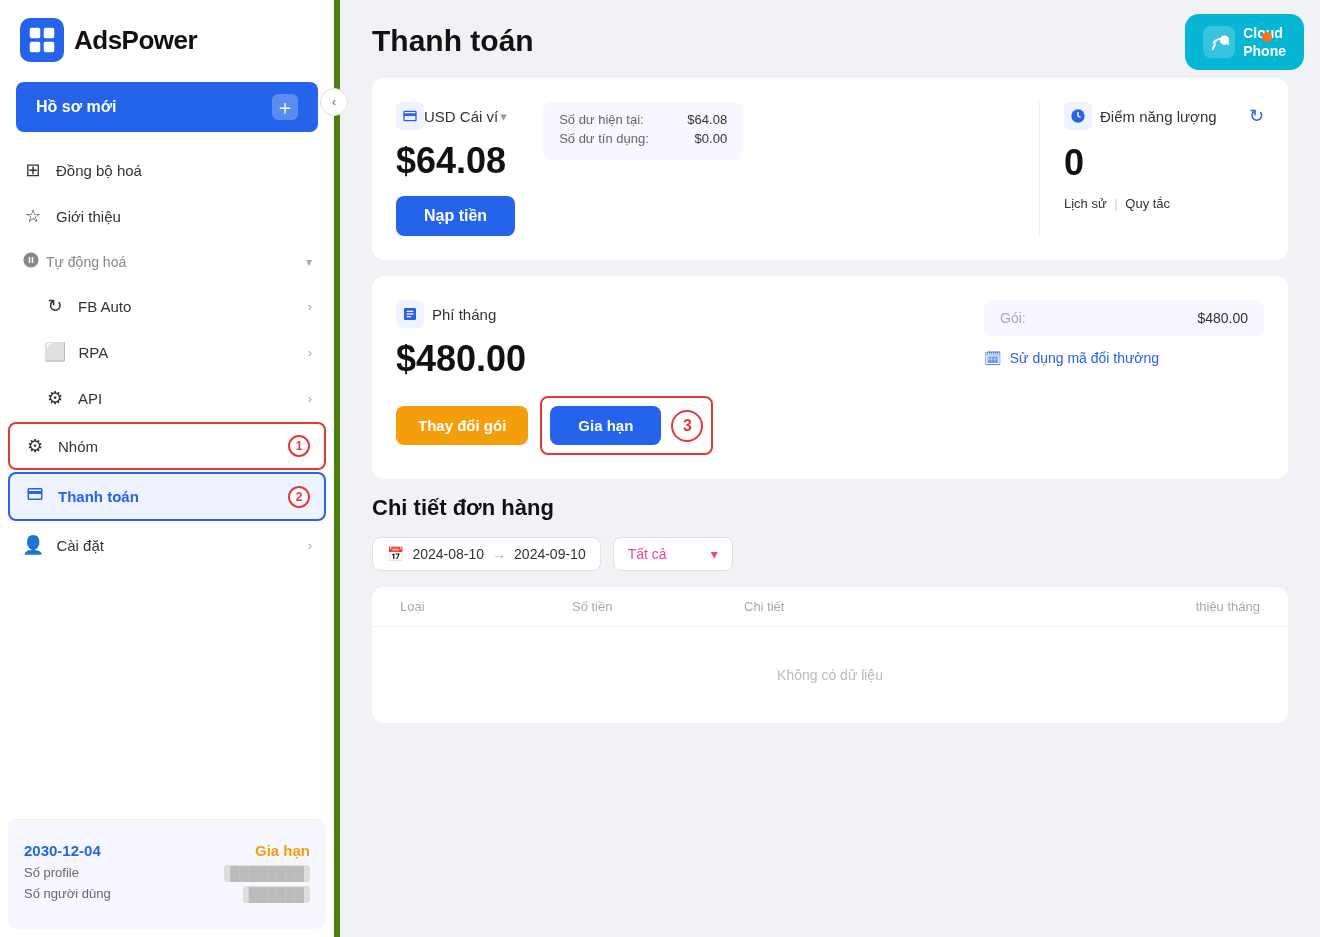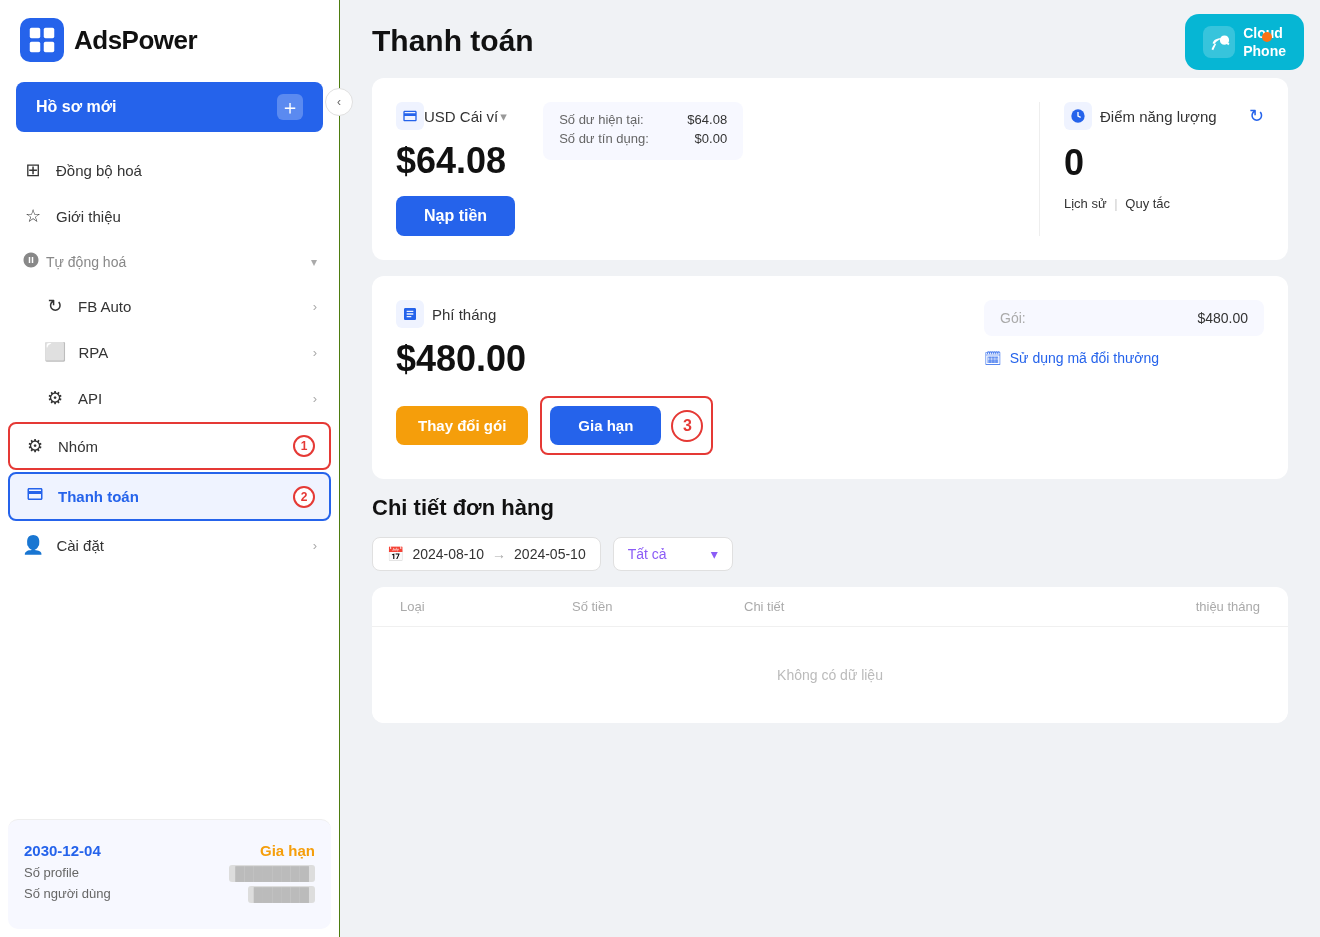--- a/index.html
+++ b/index.html
@@ -5,21 +5,21 @@
     * { box-sizing: border-box; margin: 0; padding: 0; }
     body { font-family: -apple-system, BlinkMacSystemFont, 'Segoe UI', sans-serif; background: #f0f2f5; display: flex; height: 937px; overflow: hidden; }
 
     
     .sidebar {
       width: 340px;
       min-width: 340px;
       background: #fff;
       display: flex;
       flex-direction: column;
-      border-right: 1px solid #4d7c0f;
+      border-right: 6px solid #4d7c0f;
       position: relative;
     }
     .sidebar-logo {
       display: flex;
       align-items: center;
       padding: 18px 20px 12px 20px;
       gap: 10px;
     }
     .logo-icon {
       width: 44px;
@@ -375,21 +375,21 @@
     }
     .date-range .cal-icon { color: #666; }
     .date-range .arrow { color: #aaa; }
 
     .filter-select {
       background: #fff;
       border: 1px solid #e0e0e0;
       border-radius: 8px;
       padding: 8px 14px;
       font-size: 14px;
-      color: #8b5cf6;
+      color: #ec4899;
       cursor: pointer;
       display: flex;
       align-items: center;
       gap: 6px;
       min-width: 120px;
       justify-content: space-between;
     }
 
     .order-table { width: 100%; background: #fff; border-radius: 12px; overflow: hidden; }
     .order-table-header {
@@ -642,21 +642,21 @@
   </div>
 
   <div>
     <h2 class="section-title">Chi tiết đơn hàng</h2>
 
     <div class="order-filters">
       <div class="date-range">
         <span class="cal-icon">📅</span>
         <span>2024-08-10</span>
         <span class="arrow">→</span>
-        <span>2024-05-10</span>
+        <span>2024-09-10</span>
       </div>
       <div class="filter-select">
         <span>Tất cả</span>
         <span>▾</span>
       </div>
     </div>
 
     <div class="order-table">
       <div class="order-table-header">
         <span>Loại</span>

